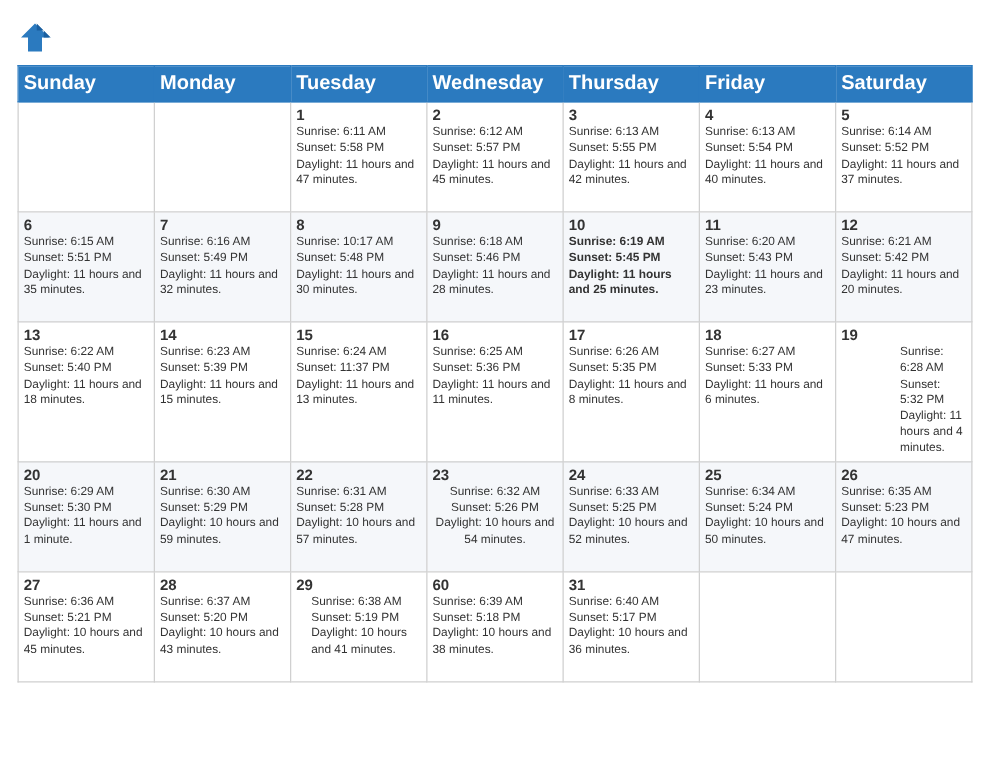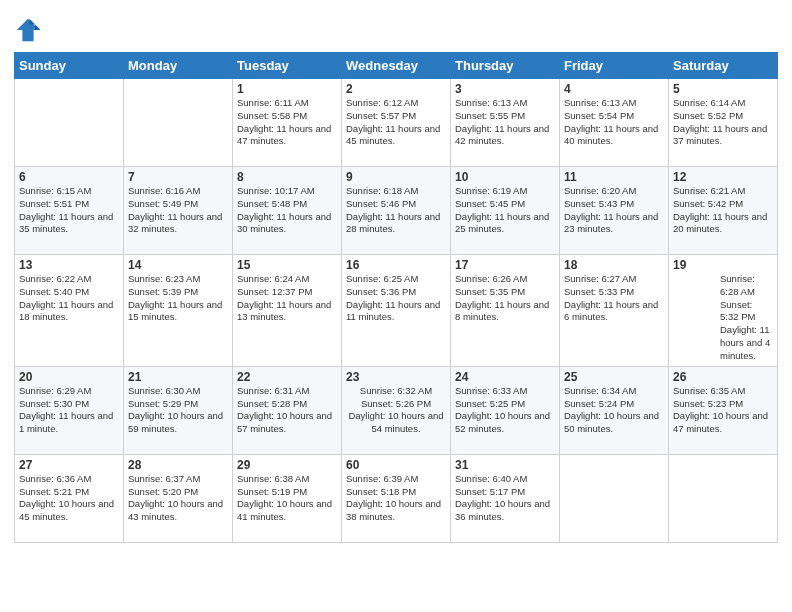--- a/index.html
+++ b/index.html
@@ -61,21 +61,21 @@
       color: #555;
     }
     .calendar-table {
       width: 100%;
       border-collapse: collapse;
       table-layout: fixed;
     }
     .calendar-table th {
       background: #2b7abf;
       color: #fff;
-      font-size: 13px;
+      font-size: 16px;
       font-weight: bold;
       padding: 5px 4px;
       text-align: left;
       border: 1px solid #2b7abf;
     }
     .calendar-table td {
       border: 1px solid #d0d0d0;
       vertical-align: top;
       padding: 3px 4px;
       font-size: 10px;
@@ -192,21 +192,21 @@
 Daylight: 11 hours and 30 minutes.</div>
           </td>
           <td>
             <span class="day-num">9</span>
             <div class="cell-content" style="white-space: pre-line;">Sunrise: 6:18 AM
 Sunset: 5:46 PM
 Daylight: 11 hours and 28 minutes.</div>
           </td>
           <td>
             <span class="day-num">10</span>
-            <div class="cell-content" style="white-space: pre-line;">Sunrise: 6:19 AM
+            <div class="cell-content" style="white-space: pre-line; font-weight: bold;">Sunrise: 6:19 AM
 Sunset: 5:45 PM
 Daylight: 11 hours and 25 minutes.</div>
           </td>
           <td>
             <span class="day-num">11</span>
             <div class="cell-content" style="white-space: pre-line;">Sunrise: 6:20 AM
 Sunset: 5:43 PM
 Daylight: 11 hours and 23 minutes.</div>
           </td>
           <td>
@@ -225,21 +225,21 @@
           </td>
           <td>
             <span class="day-num">14</span>
             <div class="cell-content" style="white-space: pre-line;">Sunrise: 6:23 AM
 Sunset: 5:39 PM
 Daylight: 11 hours and 15 minutes.</div>
           </td>
           <td>
             <span class="day-num">15</span>
             <div class="cell-content" style="white-space: pre-line;">Sunrise: 6:24 AM
-Sunset: 12:37 PM
+Sunset: 11:37 PM
 Daylight: 11 hours and 13 minutes.</div>
           </td>
           <td>
             <span class="day-num">16</span>
             <div class="cell-content" style="white-space: pre-line;">Sunrise: 6:25 AM
 Sunset: 5:36 PM
 Daylight: 11 hours and 11 minutes.</div>
           </td>
           <td>
             <span class="day-num">17</span>
@@ -312,21 +312,21 @@
 Daylight: 10 hours and 45 minutes.</div>
           </td>
           <td>
             <span class="day-num">28</span>
             <div class="cell-content" style="white-space: pre-line;">Sunrise: 6:37 AM
 Sunset: 5:20 PM
 Daylight: 10 hours and 43 minutes.</div>
           </td>
           <td>
             <span class="day-num">29</span>
-            <div class="cell-content" style="white-space: pre-line;">Sunrise: 6:38 AM
+            <div class="cell-content" style="white-space: pre-line; margin-left: 12px;">Sunrise: 6:38 AM
 Sunset: 5:19 PM
 Daylight: 10 hours and 41 minutes.</div>
           </td>
           <td>
             <span class="day-num">60</span>
             <div class="cell-content" style="white-space: pre-line;">Sunrise: 6:39 AM
 Sunset: 5:18 PM
 Daylight: 10 hours and 38 minutes.</div>
           </td>
           <td>

